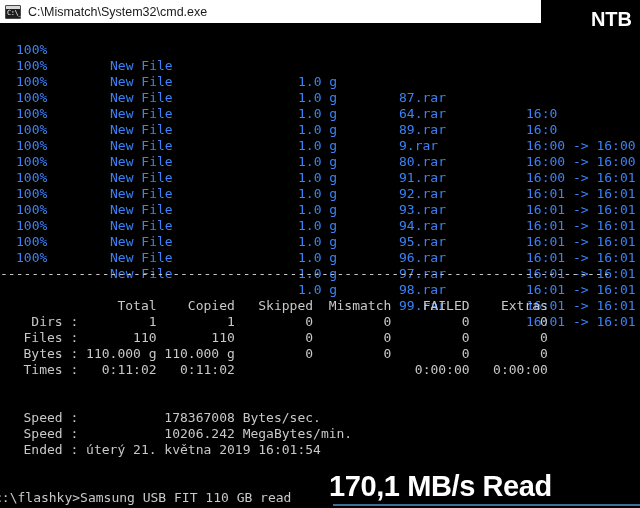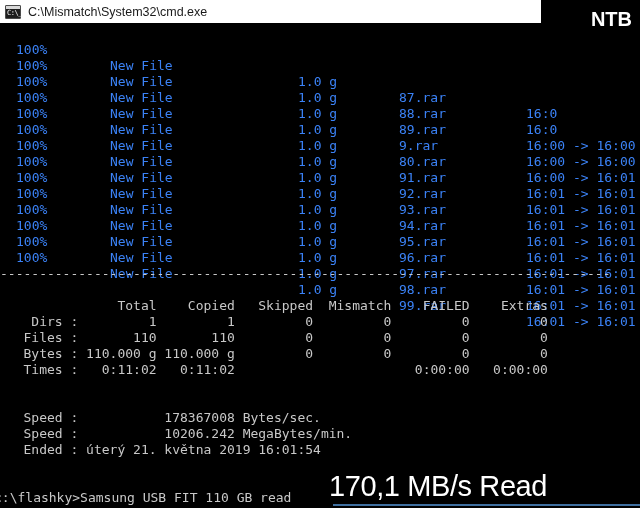--- a/index.html
+++ b/index.html
@@ -161,21 +161,21 @@
     color: #ffffff;
     letter-spacing: 0px;
     z-index: 9;
   }
 
   .overlay-read-text {
     position: absolute;
     left: 329px;
     top: 470px;
     font-family: "Liberation Sans", sans-serif;
-    font-weight: normal;
+    font-weight: bold;
     font-size: 29px;
     line-height: 32px;
     color: #ffffff;
     letter-spacing: -0.4px;
     z-index: 9;
   }
 
   .bottom-rule {
     position: absolute;
     left: 333px;
@@ -204,21 +204,21 @@
       <span class="col-pct">100%</span>
       <span class="col-status">New File</span>
       <span class="col-size">1.0 g</span>
       <span class="col-name">87.rar</span>
       <span class="col-time">16:0</span>
     </div>
     <div class="crow" style="top:19px">
       <span class="col-pct">100%</span>
       <span class="col-status">New File</span>
       <span class="col-size">1.0 g</span>
-      <span class="col-name">88.rar</span>
+      <span class="col-name">64.rar</span>
       <span class="col-time">16:0</span>
     </div>
     <div class="crow" style="top:35px">
       <span class="col-pct">100%</span>
       <span class="col-status">New File</span>
       <span class="col-size">1.0 g</span>
       <span class="col-name">89.rar</span>
       <span class="col-time">16:00 -&gt; 16:00</span>
     </div>
     <div class="crow" style="top:51px">

